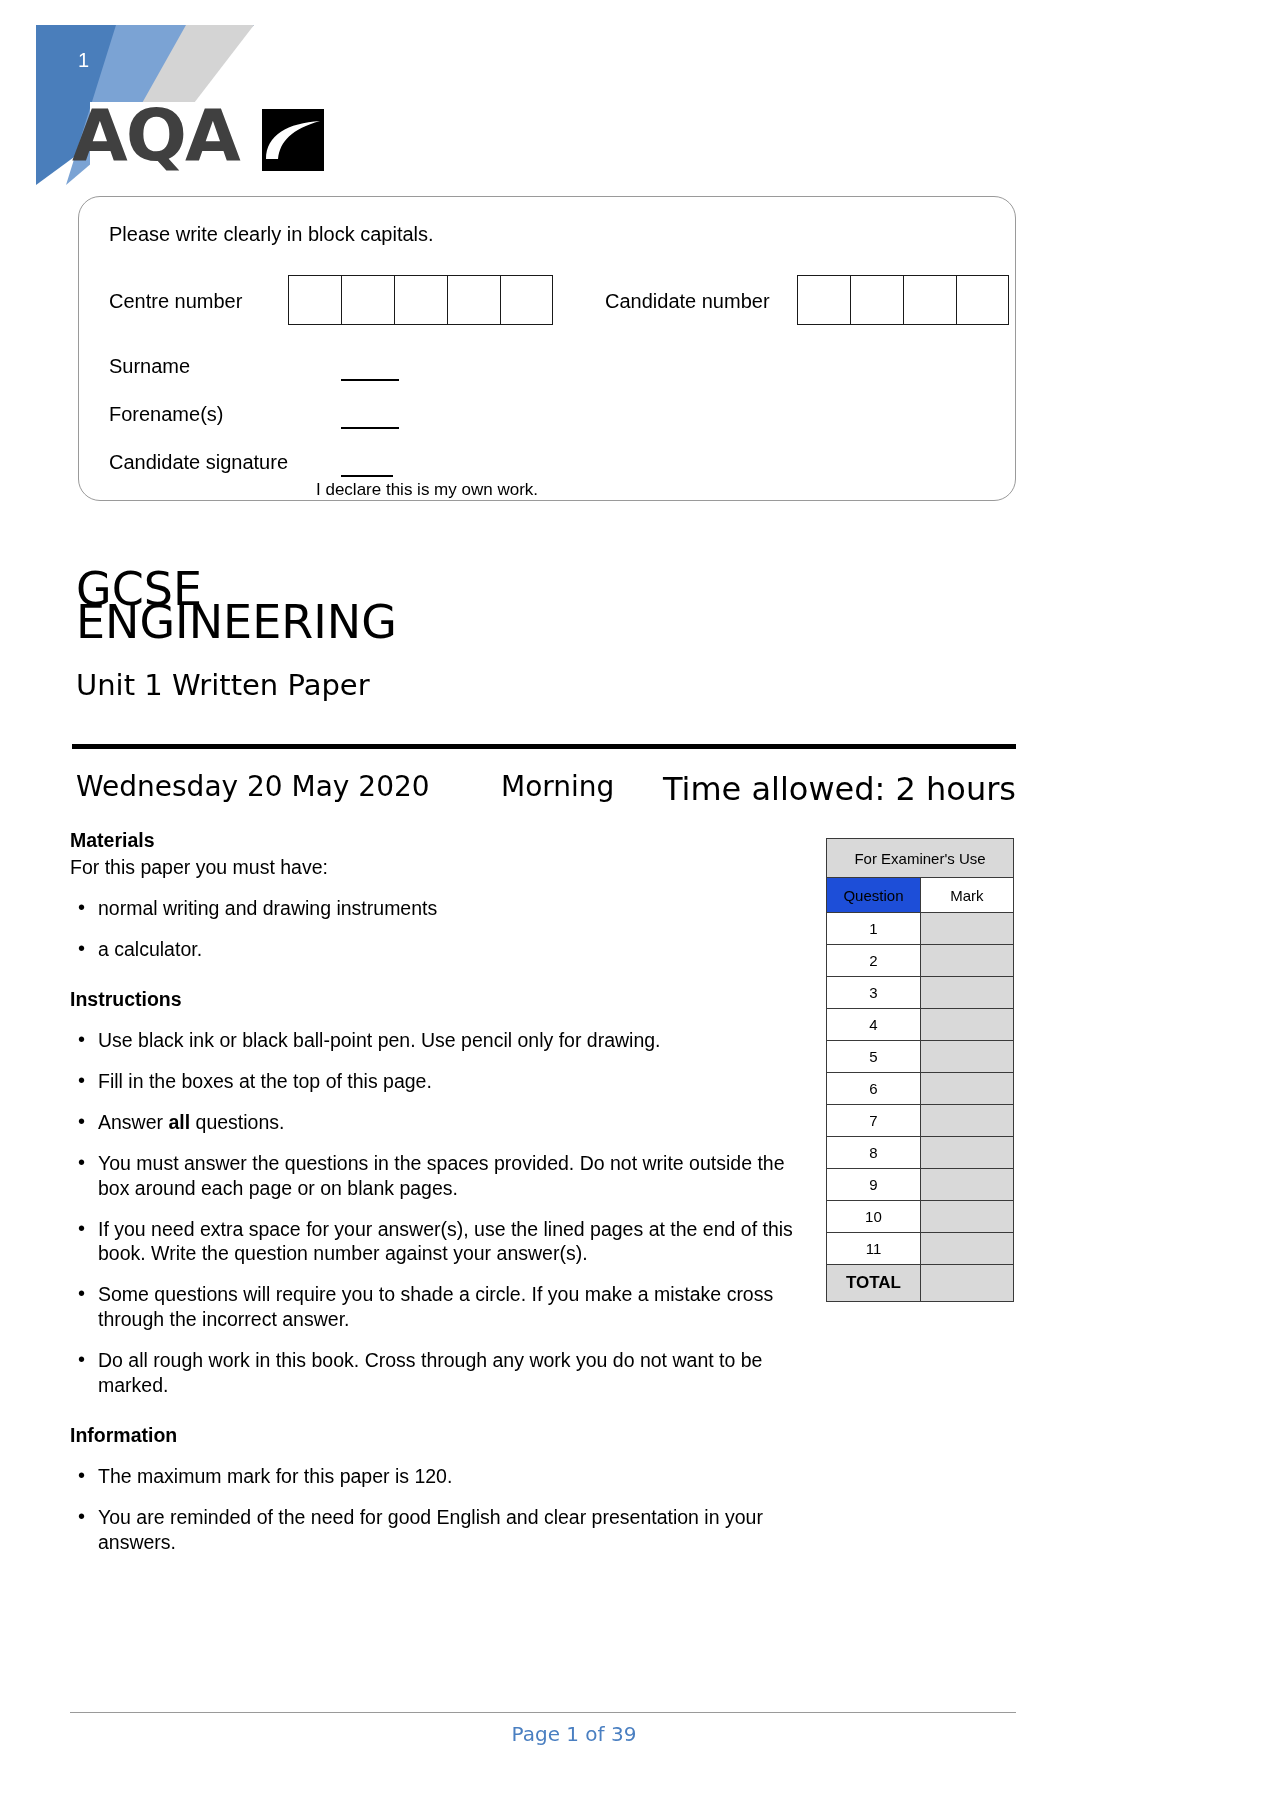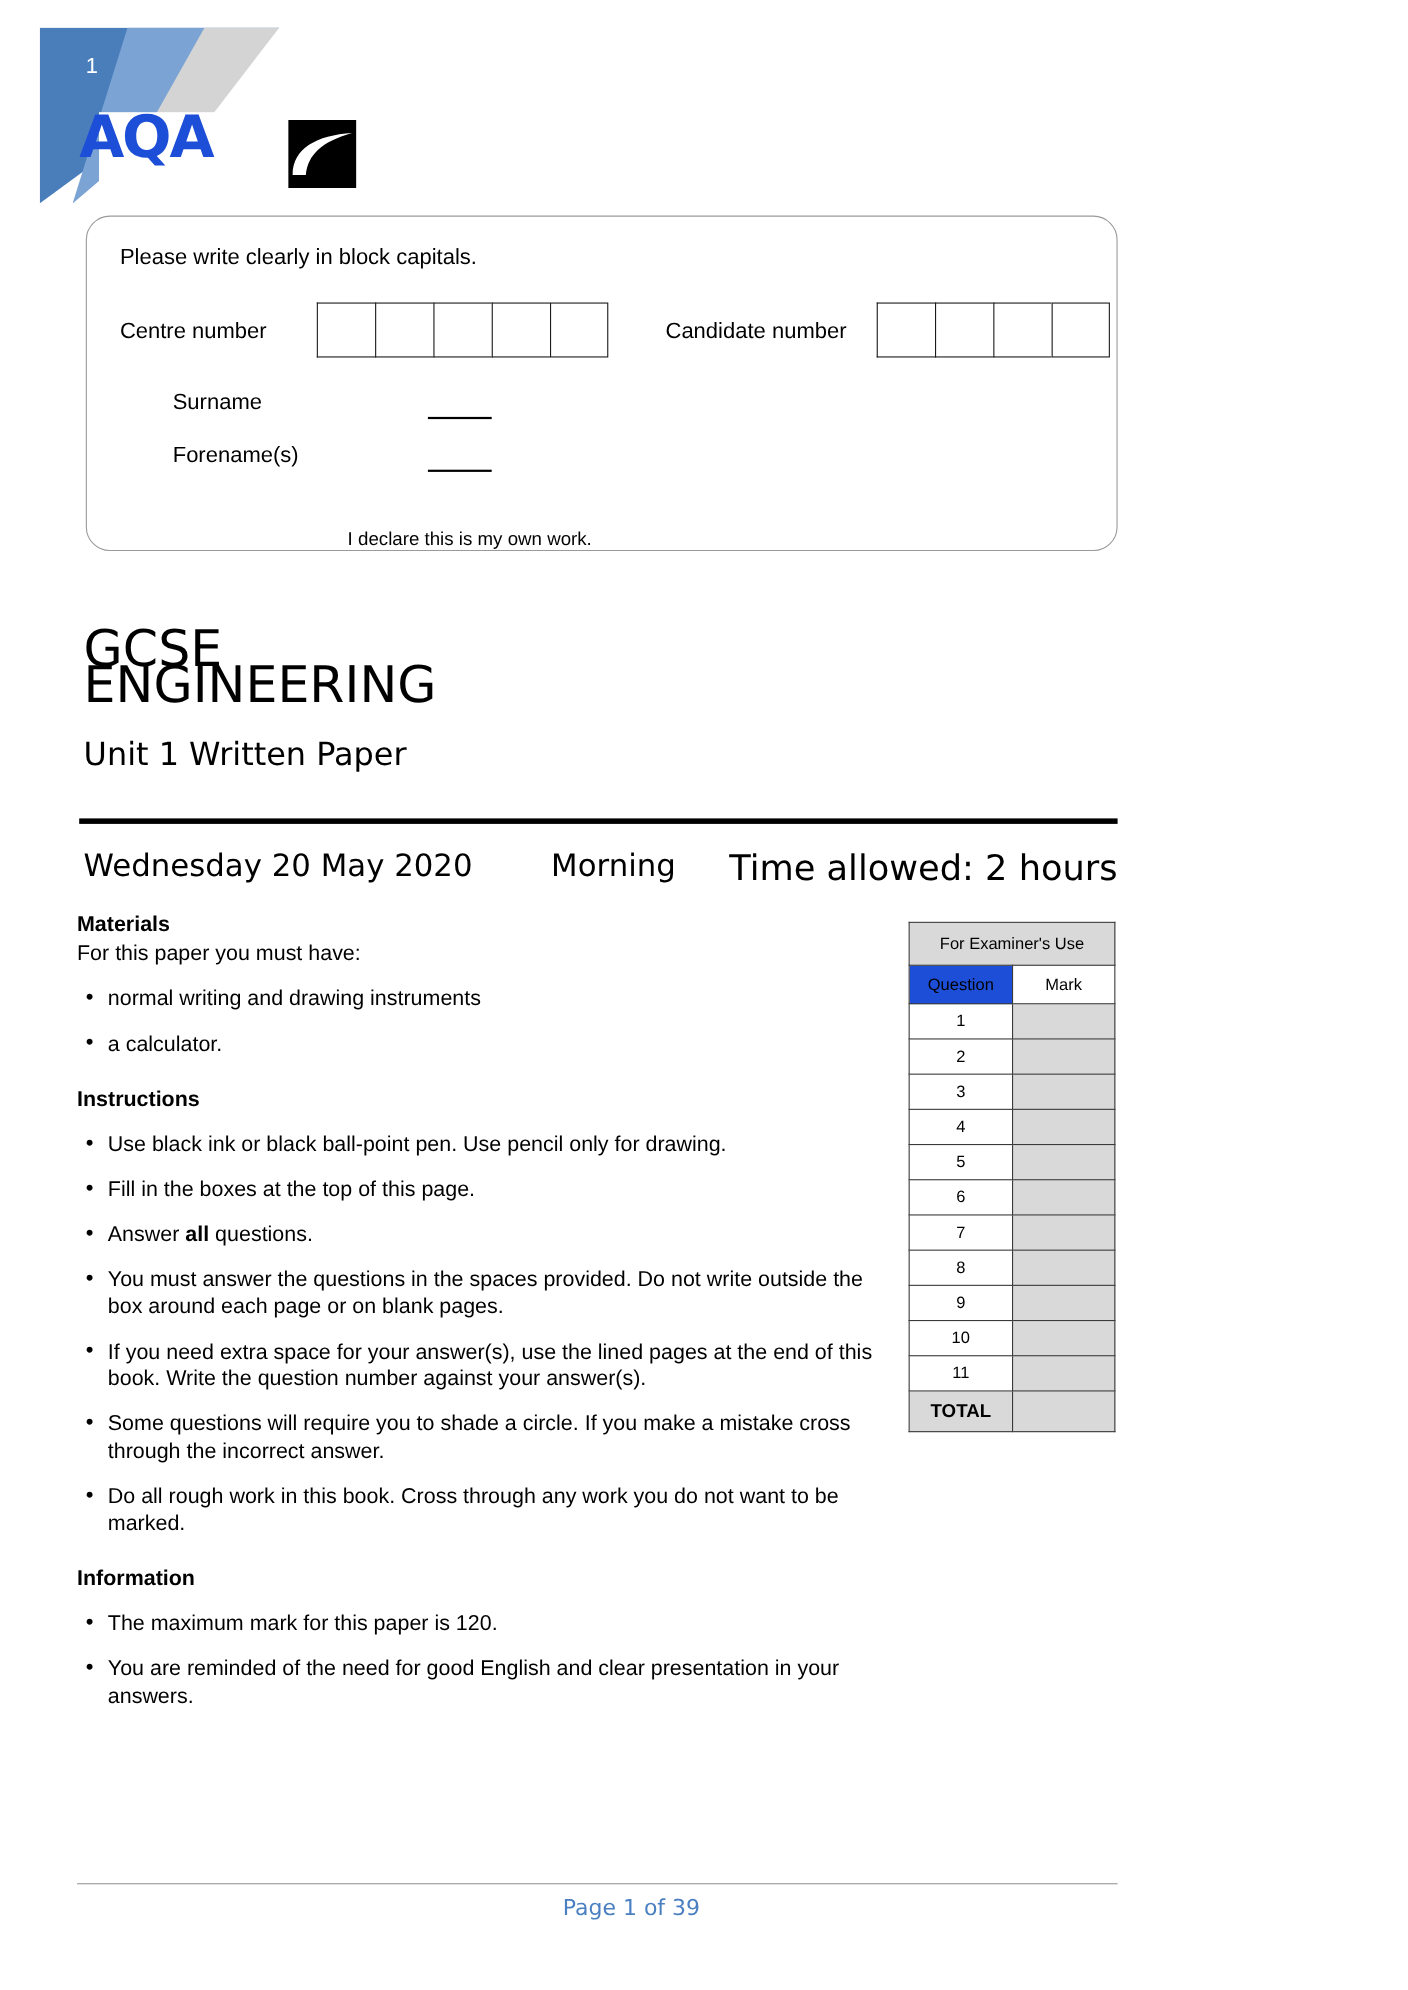--- a/index.html
+++ b/index.html
@@ -47,26 +47,26 @@
     left: 54px;
     top: 77px;
     width: 218px;
     height: 84px;
     background: #ffffff;
   }
   .logo-aqa {
     position: absolute;
     left: 36px;
     top: 74px;
-    font-size: 53px;
+    font-size: 72px;
     font-weight: bold;
     letter-spacing: -2px;
     line-height: 1;
     font-family: "DejaVu Sans", sans-serif;
-    color: #1d4ed8;
+    color: #404040;
   }
   .logo-leaf {
     position: absolute;
     left: 226px;
     top: 84px;
     width: 62px;
     height: 62px;
   }
 
   
@@ -112,21 +112,20 @@
     box-sizing: border-box;
     background: #fff;
   }
   .boxes .cell:last-child { border-right: 1.5px solid #1a1a1a; }
 
   .name-row {
     position: absolute;
     left: 30px;
     font-size: 20px;
     height: 30px;
-    margin-left: 48px;
   }
   .name-row .n-lbl { position: absolute; left: 0; top: 0; white-space: nowrap; }
   .name-row .n-line {
     position: absolute;
     top: 24px;
     height: 0;
     border-bottom: 2.5px solid #000;
   }
   .declare {
     position: absolute;
@@ -284,20 +283,24 @@
   <div class="name-row" style="top:158px; width:420px;">
     <span class="n-lbl">Surname</span>
     <span class="n-line" style="left:232px; width:58px;"></span>
   </div>
 
   <div class="name-row" style="top:206px; width:420px;">
     <span class="n-lbl">Forename(s)</span>
     <span class="n-line" style="left:232px; width:58px;"></span>
   </div>
 
+  <div class="name-row" style="top:254px; width:500px;">
+    <span class="n-lbl">Candidate signature</span>
+    <span class="n-line" style="left:232px; width:52px;"></span>
+  </div>
 
   <div class="declare">I declare this is my own work.</div>
 </div>
 
 <div class="t-gcse">GCSE</div>
 <div class="t-subject">ENGINEERING</div>
 <div class="t-unit">Unit 1  Written Paper</div>
 
 <div class="rule-thick"></div>
 

